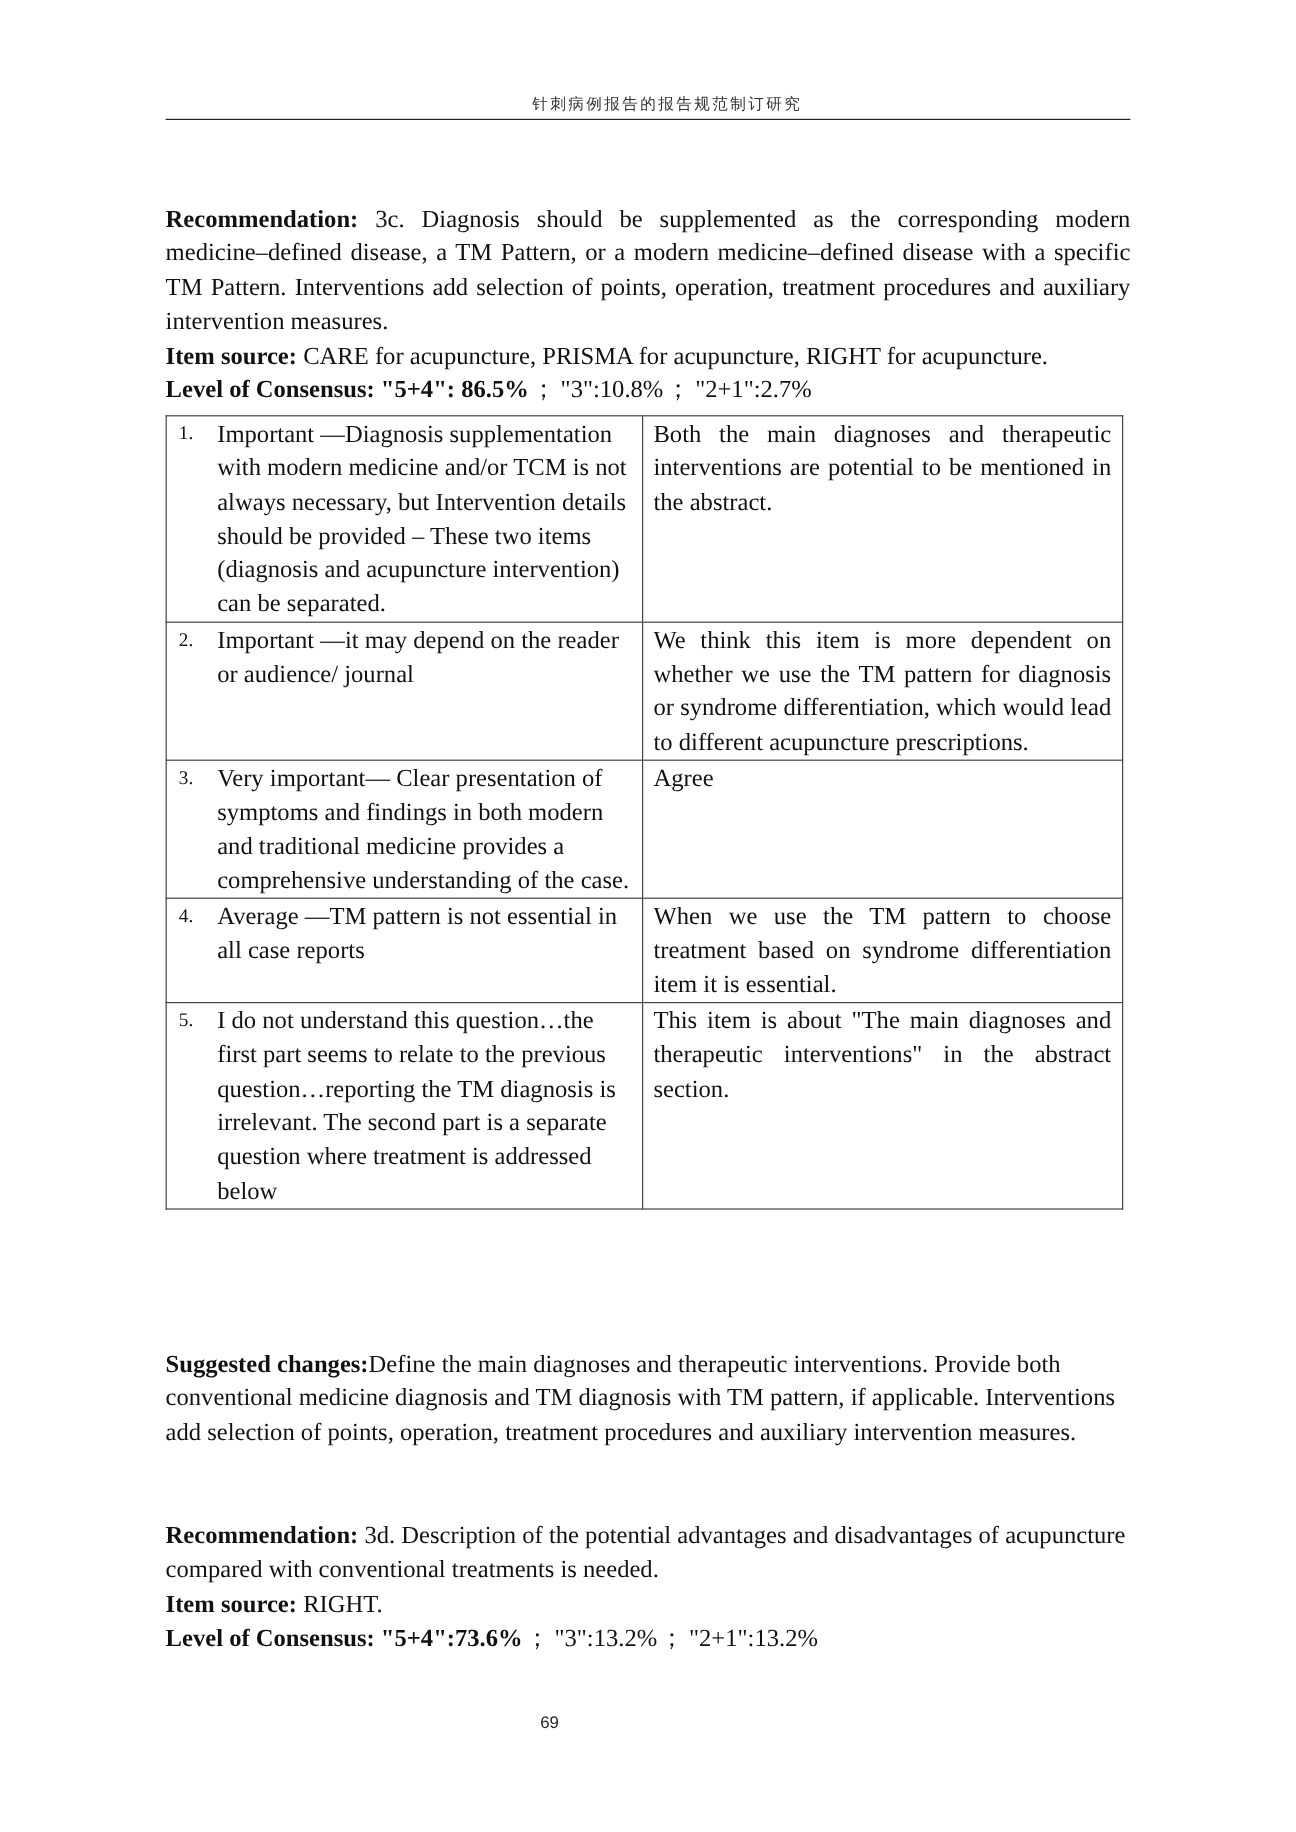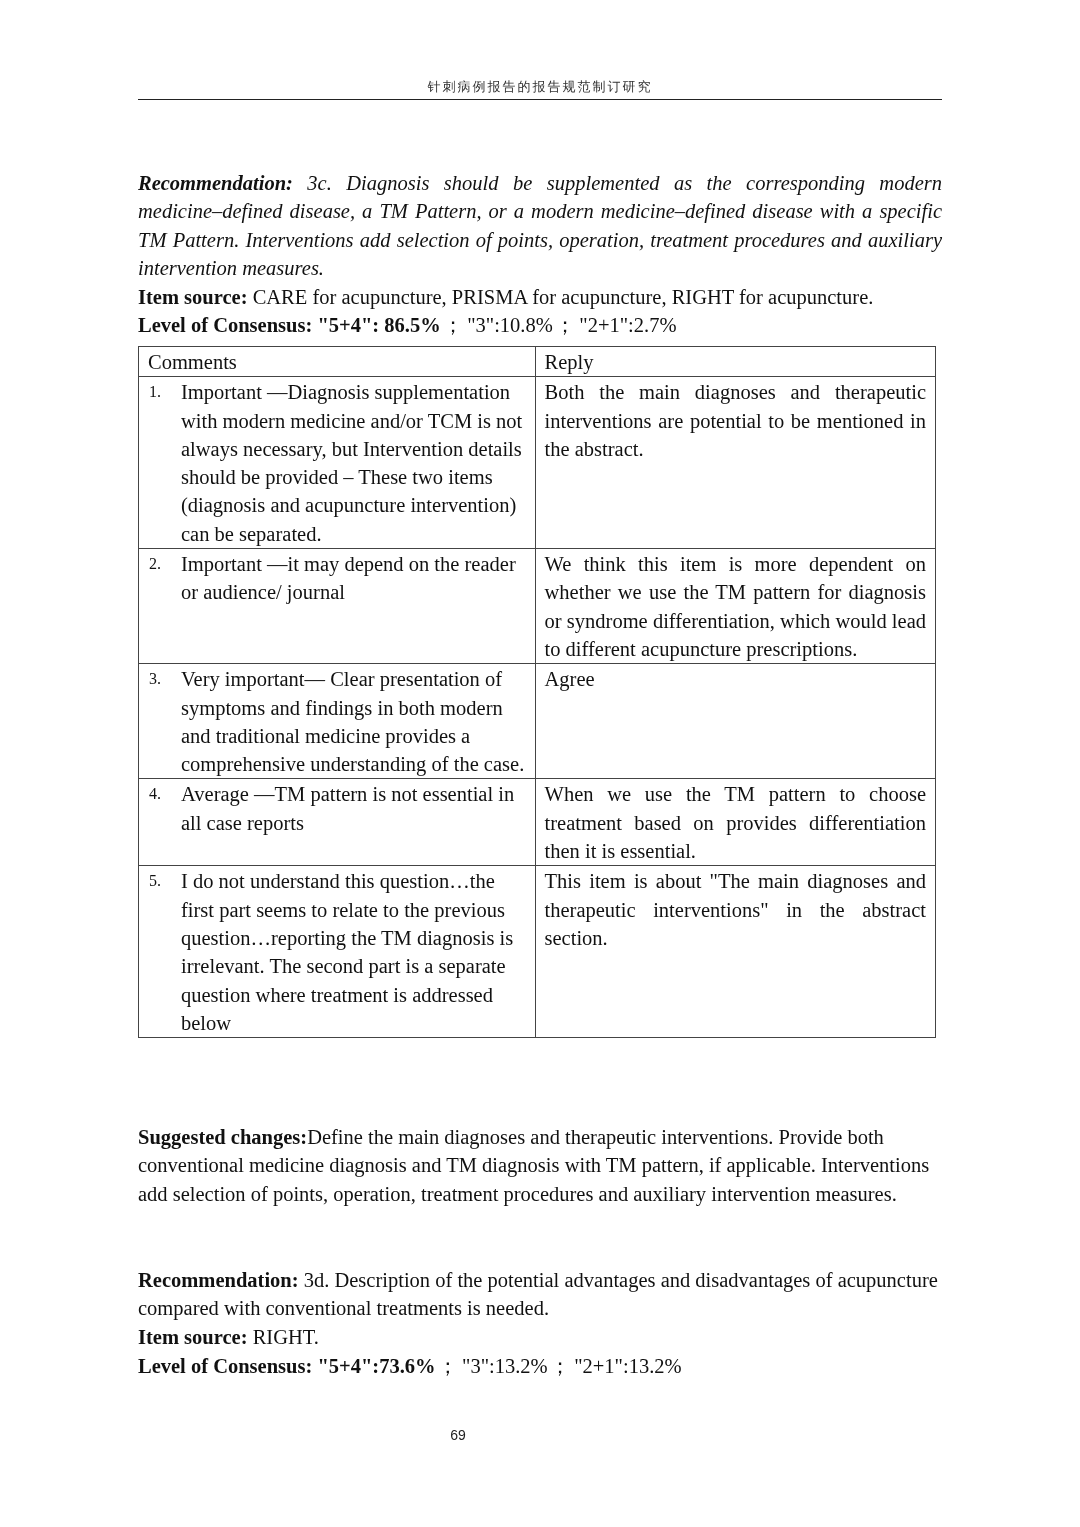--- a/index.html
+++ b/index.html
@@ -1,21 +1,21 @@
 <!DOCTYPE html>
 <html><head>
 <meta charset="utf-8">
 <style>
   html, body { margin: 0; padding: 0; background: #ffffff; }
   body {
     width: 1080px; height: 1527px; position: relative; overflow: hidden;
     font-family: "Liberation Serif", serif; color: #111;
   }
   .running-header {
-    position: absolute; left: 138px; top: 78px; width: 804px;
+    position: absolute; left: 154px; top: 78px; width: 804px;
     text-align: center; font-size: 13px; letter-spacing: 2px; color: #333;
     font-family: "DejaVu Serif", serif;
   }
   .header-rule {
     position: absolute; left: 138px; top: 99px; width: 804px; height: 0;
     border-top: 1.5px solid #222;
   }
   .block { position: absolute; left: 138px; width: 804px; font-size: 20.5px; line-height: 28.3px; }
   .justify { text-align: justify; }
   b { font-weight: bold; }
@@ -36,36 +36,32 @@
     position: absolute; left: 0; width: 916px; top: 1427px; text-align: center;
     font-family: "Liberation Sans", sans-serif; font-size: 14px; color: #222;
   }
 </style>
 </head>
 <body>
 
 <div class="running-header">针刺病例报告的报告规范制订研究</div>
 <div class="header-rule"></div>
 
-<div class="block justify" style="top:169px;font-style:italic;">
+<div class="block justify" style="top:169px;">
   <b>Recommendation:</b><span> 3c. Diagnosis should be supplemented as the corresponding modern medicine–defined disease, a TM Pattern, or a modern medicine–defined disease with a specific TM Pattern. Interventions add selection of points, operation, treatment procedures and auxiliary intervention measures.</span>
 </div>
 <div class="block" style="top:283px;">
   <b>Item source:</b><span> CARE for acupuncture, PRISMA for acupuncture, RIGHT for acupuncture.</span>
 </div>
 <div class="block" style="top:311px;">
   <b>Level of Consensus: "5+4": 86.5%</b><span class="sep">；</span><span>"3":10.8%</span><span class="sep">；</span><span>"2+1":2.7%</span>
 </div>
 
 <table class="comments">
   <tbody>
-      <tr>
-    <td class="c1">Comments</td>
-    <td class="c2">Reply</td>
-  </tr>
   <tr>
     <td class="c1">
           <div class="item">
             <span class="num">1.</span>
             <span class="txt">Important —Diagnosis supplementation with modern medicine and/or TCM is not always necessary, but Intervention details should be provided – These two items (diagnosis and acupuncture intervention) can be separated.</span>
           </div>
         </td>
     <td class="c2">Both the main diagnoses and therapeutic interventions are potential to be mentioned in the abstract.</td>
   </tr>
   <tr>
@@ -86,21 +82,21 @@
         </td>
     <td class="c2">Agree</td>
   </tr>
   <tr>
     <td class="c1">
           <div class="item">
             <span class="num">4.</span>
             <span class="txt">Average —TM pattern is not essential in all case reports</span>
           </div>
         </td>
-    <td class="c2">When we use the TM pattern to choose treatment based on provides differentiation then it is essential.</td>
+    <td class="c2">When we use the TM pattern to choose treatment based on syndrome differentiation item it is essential.</td>
   </tr>
   <tr>
     <td class="c1">
           <div class="item">
             <span class="num">5.</span>
             <span class="txt">I do not understand this question…the first part seems to relate to the previous question…reporting the TM diagnosis is irrelevant. The second part is a separate question where treatment is addressed below</span>
           </div>
         </td>
     <td class="c2">This item is about "The main diagnoses and therapeutic interventions" in the abstract section.</td>
   </tr>

